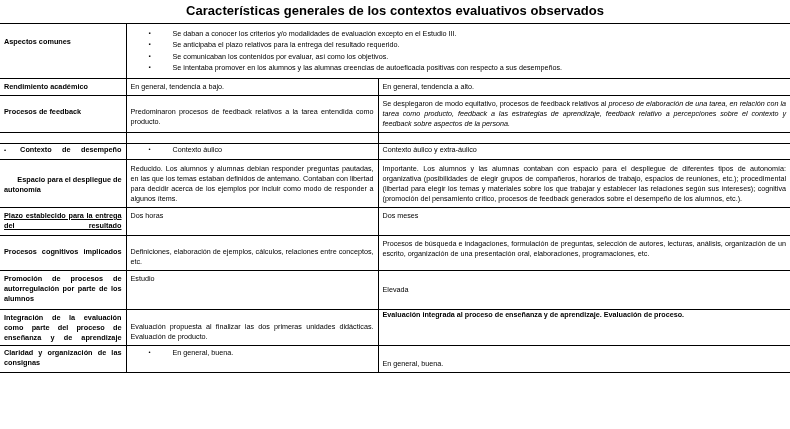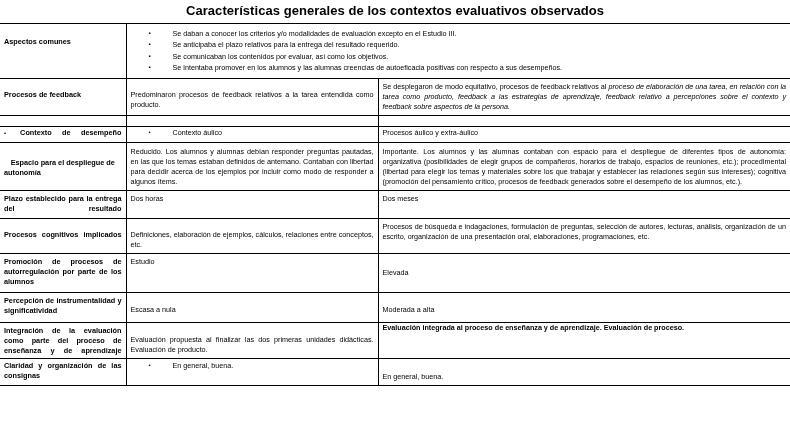--- a/index.html
+++ b/index.html
@@ -59,21 +59,21 @@
 
   .lbl {
     font-weight: bold;
     text-align: justify;
     text-align-last: justify;
     font-size: 7.3px;
     line-height: 1.42;
   }
   .lbl-left {
     font-weight: bold;
-    text-align: center;
+    text-align: right;
     text-align-last: left;
     font-size: 7.3px;
     line-height: 1.42;
   }
   .just {
     text-align: justify;
     text-align-last: left;
   }
   .hdr-it {
     font-style: italic;
@@ -145,20 +145,25 @@
         <td class="sep" colspan="2" style="padding-top:4px;padding-bottom:5px;">
           <ul class="bl">
             <li><span class="bullet">▪</span><span>Se daban a conocer los criterios y/o modalidades de evaluación excepto en el Estudio III.</span></li>
             <li><span class="bullet">▪</span><span>Se anticipaba el plazo relativos para la entrega del resultado requerido.</span></li>
             <li><span class="bullet">▪</span><span>Se comunicaban los contenidos por evaluar, así como los objetivos.</span></li>
             <li><span class="bullet">▪</span><span>Se intentaba promover en los alumnos y las alumnas creencias de autoeficacia positivas con respecto a sus desempeños.</span></li>
           </ul>
         </td>
       </tr>
 
+      <tr class="rule-top">
+        <td class="lbl-left" style="padding-top:3px;">Rendimiento académico</td>
+        <td class="sep" style="padding-top:3px;">En general, tendencia a bajo.</td>
+        <td class="sep" style="padding-top:3px;">En general, tendencia a alto.</td>
+      </tr>
 
       <tr class="rule-thin">
         <td class="lbl-left" style="padding-top:11px;">Procesos de feedback</td>
         <td class="sep just" style="padding-top:11px;">Predominaron procesos de feedback relativos a la tarea entendida como producto.</td>
         <td class="sep just" style="padding-top:3px;">
           <span>Se desplegaron de modo equitativo, procesos de feedback relativos al </span><span class="it">proceso de elaboración de una tarea, en relación con la tarea como producto, feedback a las estrategias de aprendizaje, feedback relativo a percepciones sobre el contexto y feedback sobre aspectos de la persona.</span>
         </td>
       </tr>
 
       <tr class="rule-thin">
@@ -168,52 +173,47 @@
       </tr>
 
 
       <tr class="rule-thin">
         <td class="lbl" style="padding-top:1px;padding-bottom:4px;">
           <span class="lblbullet"><span class="bullet">•</span><span class="btxt">Contexto de desempeño</span></span>
         </td>
         <td class="sep" style="padding-top:1px;">
           <span class="inline-bullet"><span class="bullet">•</span><span>Contexto áulico</span></span>
         </td>
-        <td class="sep" style="padding-top:1px;">Procesos áulico y extra-áulico</td>
+        <td class="sep" style="padding-top:1px;">Contexto áulico y extra-áulico</td>
       </tr>
 
       <tr class="rule-thin">
         <td class="lbl-left" style="padding-top:15px;">Espacio para el despliegue de autonomía</td>
         <td class="sep just" style="padding-top:4px;">Reducido. Los alumnos y alumnas debían responder preguntas pautadas, en las que los temas estaban definidos de antemano. Contaban con libertad para decidir acerca de los ejemplos por incluir como modo de responder a algunos ítems.</td>
         <td class="sep just" style="padding-top:4px;">Importante. Los alumnos y las alumnas contaban con espacio para el despliegue de diferentes tipos de autonomía: organizativa (posibilidades de elegir grupos de compañeros, horarios de trabajo, espacios de reuniones, etc.); procedimental (libertad para elegir los temas y materiales sobre los que trabajar y establecer las relaciones según sus intereses); cognitiva (promoción del pensamiento crítico, procesos de feedback generados sobre el desempeño de los alumnos, etc.).</td>
       </tr>
 
       <tr class="rule-thin">
-        <td class="lbl" style="padding-top:3px;padding-bottom:4px;">Plazo establecido para la entrega del resultado</td>
+        <td class="lbl" style="padding-top:3px;padding-bottom:4px;text-decoration:underline;">Plazo establecido para la entrega del resultado</td>
         <td class="sep" style="padding-top:3px;">Dos horas</td>
         <td class="sep" style="padding-top:3px;">Dos meses</td>
       </tr>
 
       <tr class="rule-thin">
         <td class="lbl" style="padding-top:11px;padding-bottom:5px;">Procesos cognitivos implicados</td>
         <td class="sep just" style="padding-top:11px;">Definiciones, elaboración de ejemplos, cálculos, relaciones entre conceptos, etc.</td>
         <td class="sep just" style="padding-top:3px;">Procesos de búsqueda e indagaciones, formulación de preguntas, selección de autores, lecturas, análisis, organización de un escrito, organización de una presentación oral, elaboraciones, programaciones, etc.</td>
       </tr>
 
       <tr class="rule-thin">
         <td class="lbl" style="padding-top:3px;padding-bottom:5px;margin-left:16px;">Promoción de procesos de autorregulación por parte de los alumnos</td>
         <td class="sep" style="padding-top:3px;">Estudio</td>
         <td class="sep" style="padding-top:14px;">Elevada</td>
       </tr>
 
-      <tr class="rule-thin">
-        <td class="lbl" style="padding-top:3px;padding-bottom:6px;">Percepción de instrumentalidad y significatividad</td>
-        <td class="sep" style="padding-top:12px;">Escasa a nula</td>
-        <td class="sep" style="padding-top:12px;">Moderada a alta</td>
-      </tr>
 
       <tr class="rule-thin">
         <td class="lbl" style="padding-top:3px;padding-bottom:2px;">Integración de la evaluación como parte del proceso de enseñanza y de aprendizaje</td>
         <td class="sep just" style="padding-top:12px;">Evaluación propuesta al finalizar las dos primeras unidades didácticas. Evaluación de producto.</td>
         <td class="sep" style="padding-top:0;font-weight:bold;">Evaluación integrada al proceso de enseñanza y de aprendizaje. Evaluación de proceso.</td>
       </tr>
 
       <tr class="rule-thin rule-bottom">
         <td class="lbl" style="padding-top:2px;padding-bottom:3px;">Claridad y organización de las consignas</td>
         <td class="sep" style="padding-top:2px;">

